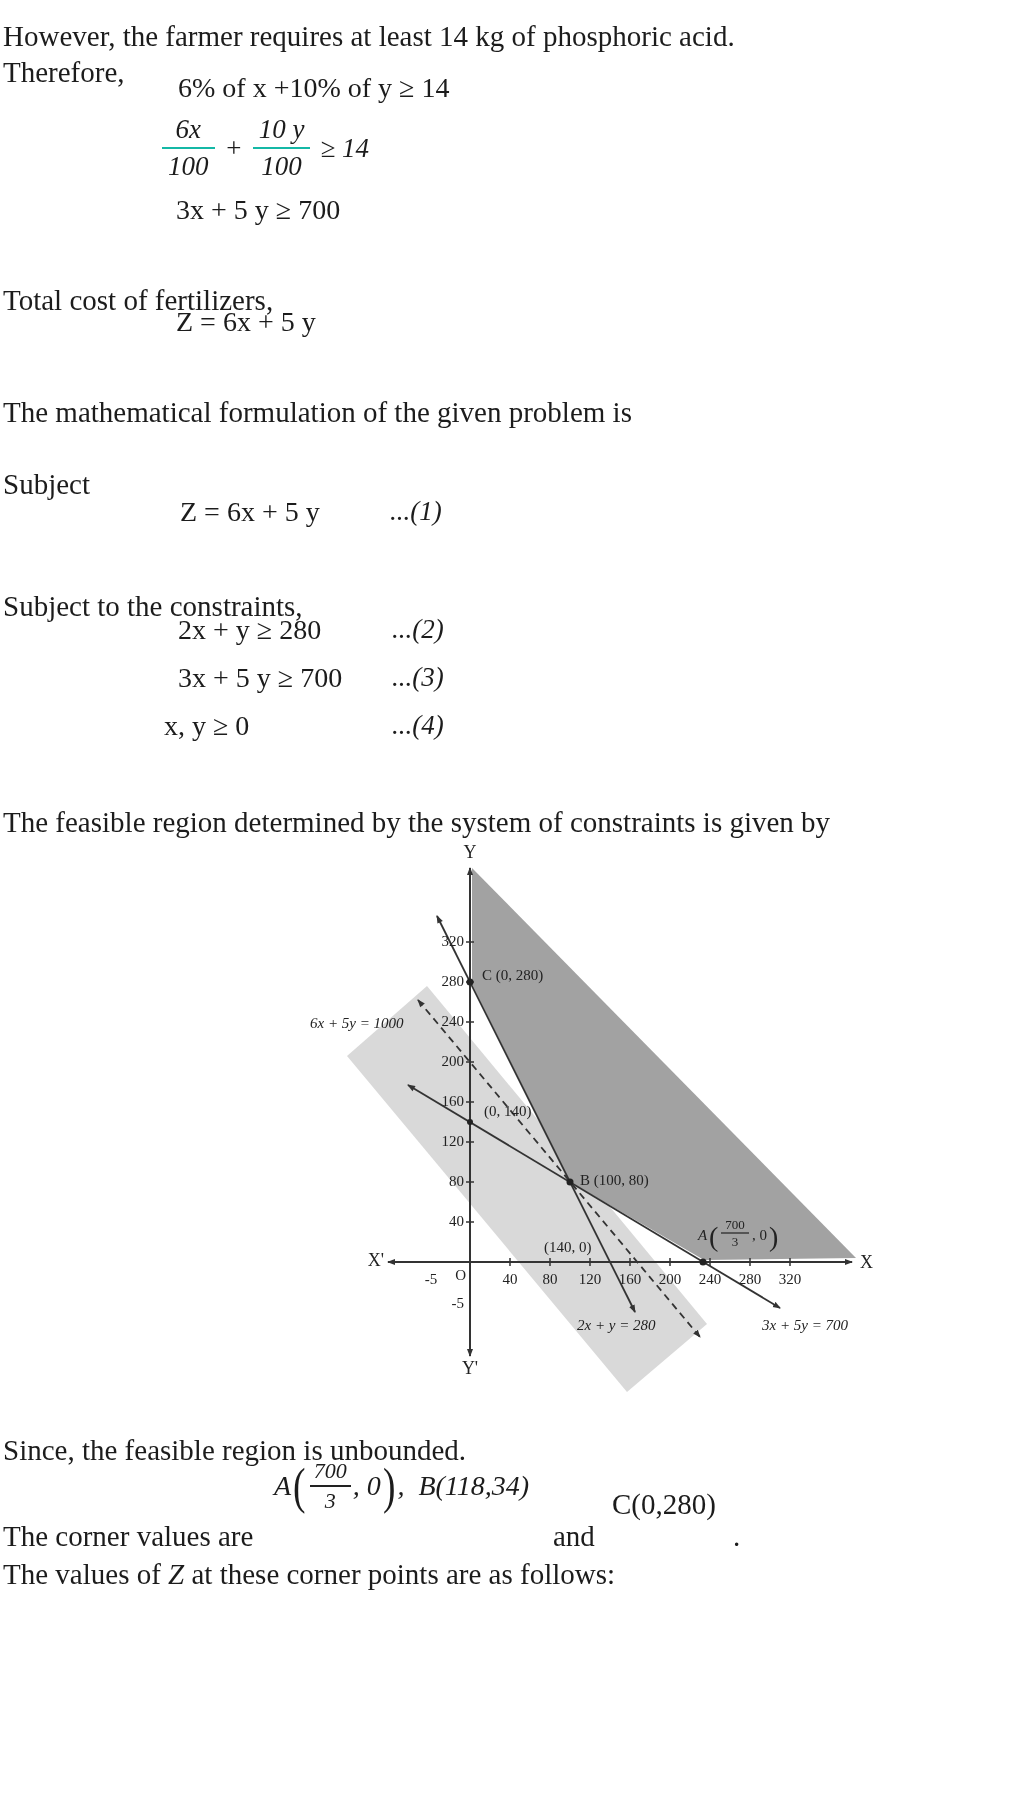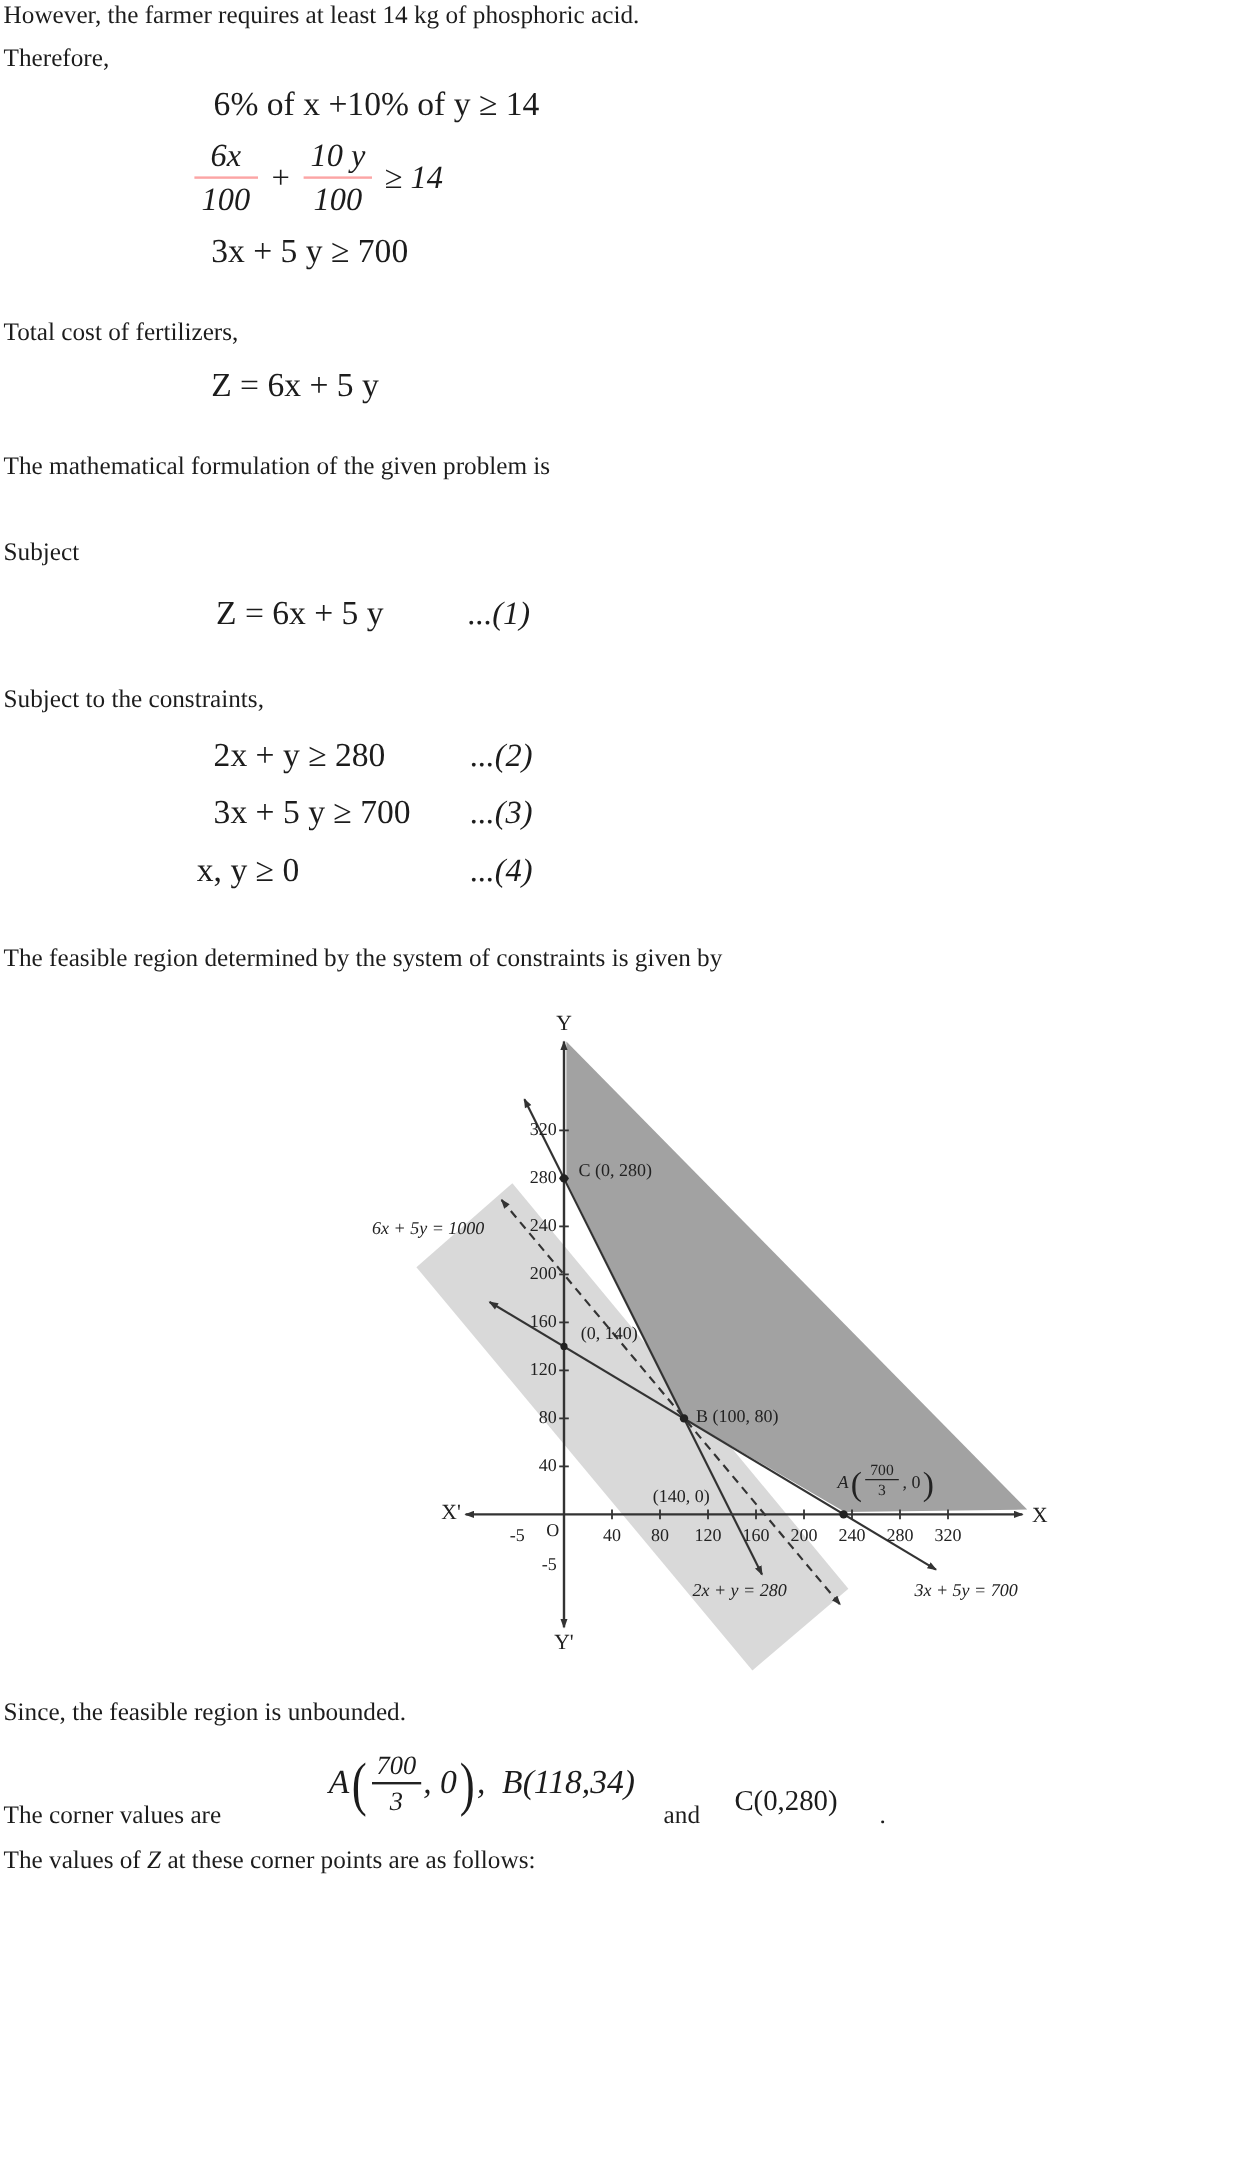--- a/index.html
+++ b/index.html
@@ -1,27 +1,27 @@
 <!DOCTYPE html>
 <html><head>
 <meta charset="utf-8">
 <style>
   html,body{margin:0;padding:0;}
   body{
     width:1028px;height:1811px;position:relative;background:#ffffff;
     color:#1c1c1c;font-family:"Liberation Serif", serif;
   }
   .abs{position:absolute;}
-  .para{font-size:21px;line-height:1.15;white-space:nowrap;}
+  .para{font-size:29px;line-height:1.15;white-space:nowrap;margin-top:20px;}
   .math{font-size:28px;white-space:nowrap;}
   .tag{font-style:italic;font-size:27px;}
   .frac-row{display:flex;align-items:center;gap:10px;font-style:italic;font-size:27px;}
   .frac{display:inline-block;text-align:center;}
   .frac .num{display:block;padding:0 6px 2px 6px;}
-  .frac .den{display:block;border-top:2px solid #fca5a5;padding:2px 6px 0 6px;}
+  .frac .den{display:block;border-top:2px solid #14b8a6;padding:2px 6px 0 6px;}
   .corner-row{display:flex;align-items:center;font-style:italic;font-size:28px;}
   .bigparen{font-size:50px;font-weight:300;font-style:normal;line-height:1;transform:scaleX(.75);display:inline-block;}
   .sfrac{display:inline-block;text-align:center;font-size:22px;margin:0 2px;}
   .sfrac .num{display:block;padding:0 4px 1px 4px;}
   .sfrac .den{display:block;border-top:2px solid #222;padding:1px 4px 0 4px;}
   .inline-gap{display:inline-block;width:14px;}
   svg text{font-family:"Liberation Serif", serif;fill:#222;}
   svg .tick{font-size:15px;}
   svg .ptlabel{font-size:15px;}
   svg .linelabel{font-size:15px;font-style:italic;}
@@ -176,20 +176,20 @@
     <span class="den">3</span>
   </span>
   <span>, 0</span>
   <span class="bigparen">)</span>
   <span>,</span>
   <span class="inline-gap"></span>
   <span>B(118,34)</span>
 </div>
 
 <div class="abs para" style="top:1500px;left:553px">and</div>
-<div class="abs math" style="top:1488px;left:612px;font-size:24px">C(0,280)</div>
+<div class="abs math" style="top:1488px;left:612px;font-size:29px">C(0,280)</div>
 <div class="abs para" style="top:1500px;left:733px">.</div>
 
 <div class="abs para" style="top:1538px;left:3px">
   <span>The values of</span>
   <span style="font-style:italic">Z</span>
   <span>at these corner points are as follows:</span>
 </div>
 
 </body></html>

